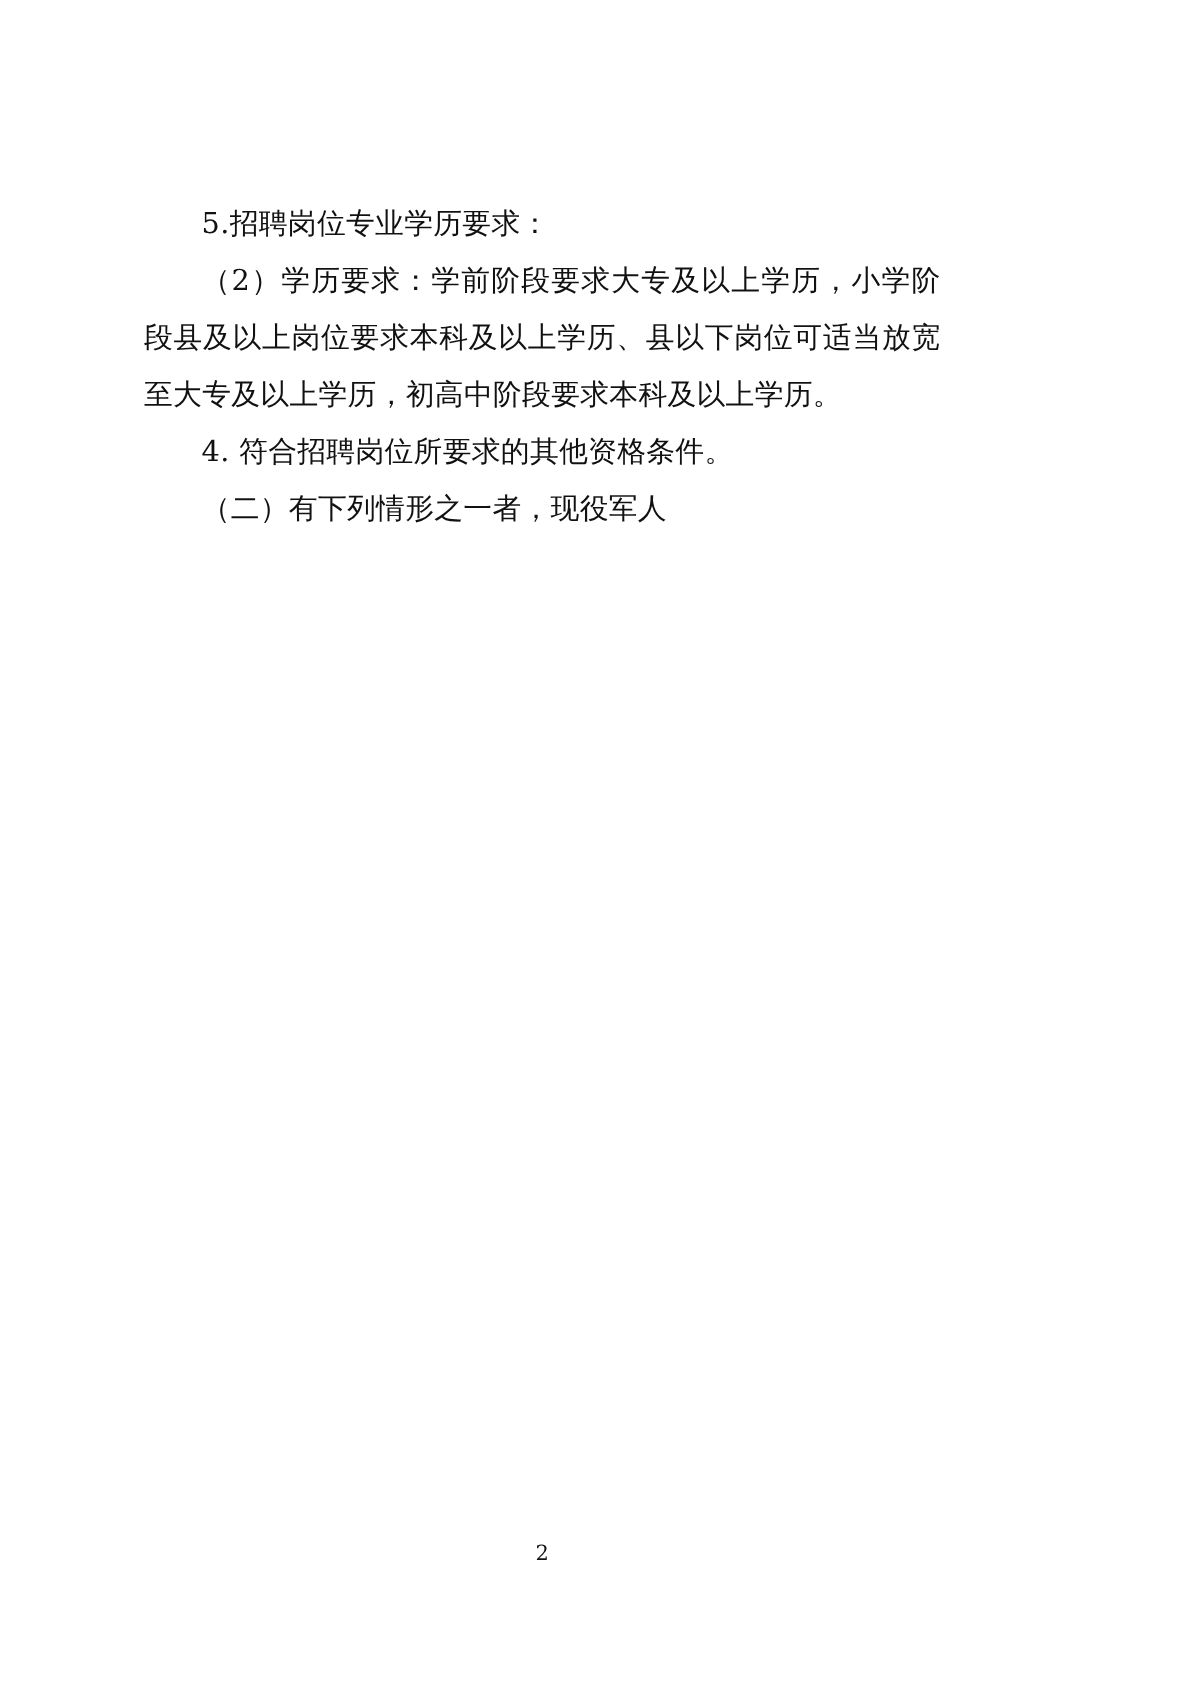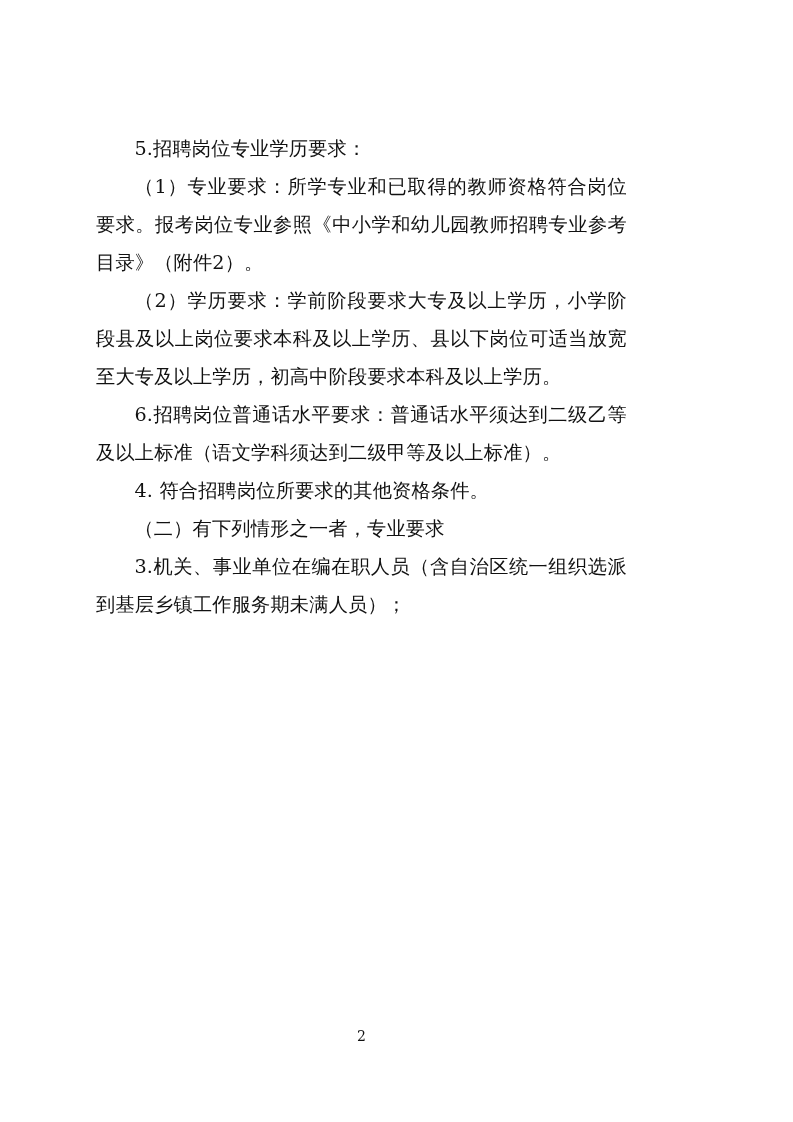--- a/index.html
+++ b/index.html
@@ -45,21 +45,18 @@
     font-family: "DejaVu Serif", "Liberation Serif", serif;
     color: #111111;
   }
 </style>
 </head>
 <body>
 
 <div class="page">
   <div class="doc-body">
     <p class="para">5.招聘岗位专业学历要求：</p>
-    <p class="para">（1）专业要求：所学专业和已取得的教师资格符合岗位要求。报考岗位专业参照《中小学和幼儿园教师招聘专业参考目录》（附件2）。</p>
     <p class="para">（2）学历要求：学前阶段要求大专及以上学历，小学阶段县及以上岗位要求本科及以上学历、县以下岗位可适当放宽至大专及以上学历，初高中阶段要求本科及以上学历。</p>
-    <p class="para">6.招聘岗位普通话水平要求：普通话水平须达到二级乙等及以上标准（语文学科须达到二级甲等及以上标准）。</p>
     <p class="para">4. 符合招聘岗位所要求的其他资格条件。</p>
-    <p class="para">（二）有下列情形之一者，专业要求</p>
-    <p class="para">3.机关、事业单位在编在职人员（含自治区统一组织选派到基层乡镇工作服务期未满人员）；</p>
+    <p class="para">（二）有下列情形之一者，现役军人</p>
   </div>
   <div class="page-number">2</div>
 </div>
 
 </body></html>

